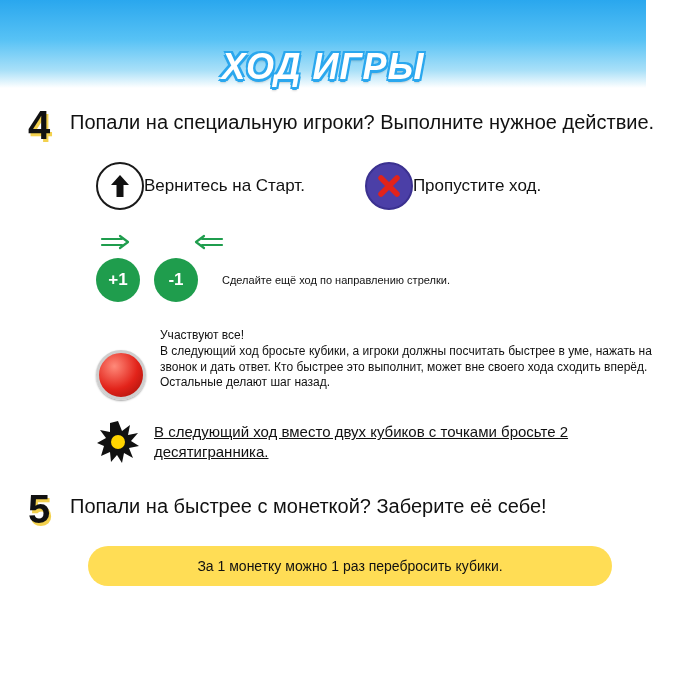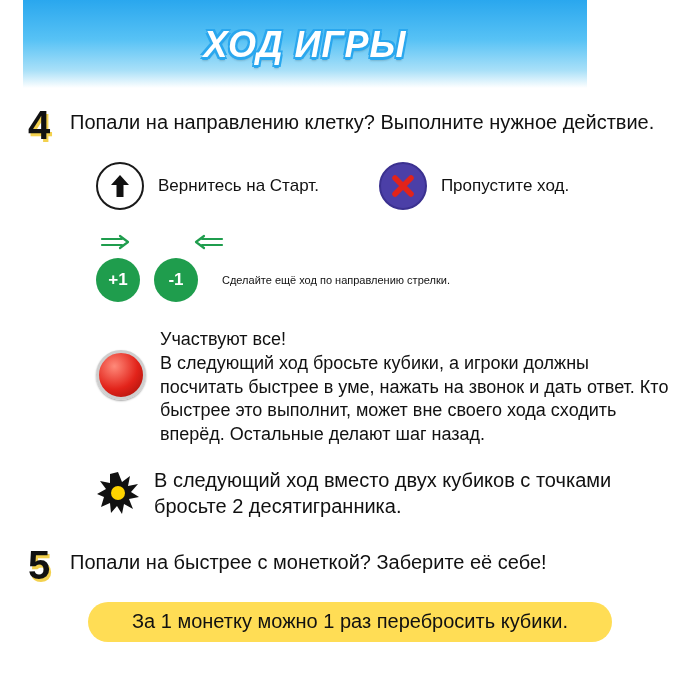--- a/index.html
+++ b/index.html
@@ -16,27 +16,26 @@
   .page {
     position: relative;
     width: 700px;
     height: 700px;
     background: #ffffff;
   }
 
   
   .header {
     position: relative;
-    width: 564px;
+    width: 646px;
     height: 88px;
     background: linear-gradient(to bottom, #2aa7ee 0%, #57c2f5 45%, #a9e0f8 80%, #ffffff 100%);
     display: flex;
-    align-items: flex-start;
-    justify-content: center;
-    margin-left: 23px;
+    align-items: flex-end;
+    justify-content: center;
   }
   .header-title {
     margin-top: 24px;
     font-size: 36px;
     font-weight: bold;
     font-style: italic;
     letter-spacing: 1px;
     color: #ffffff;
     text-shadow:
       -2px -2px 0 #2aa7ee,
@@ -79,21 +78,20 @@
     padding-left: 68px;
   }
 
   .row-a {
     display: flex;
     align-items: center;
   }
   .row-a .cell {
     display: flex;
     align-items: center;
-    gap: 14px;
   }
   .row-a .cell.second {
     margin-left: 60px;
     justify-content: center;
   }
   .row-label {
     font-size: 17px;
     color: #111111;
   }
 
@@ -159,70 +157,71 @@
   .block {
     margin-top: 26px;
     display: flex;
     align-items: flex-start;
     gap: 14px;
   }
   .block .ic {
     margin-top: 22px;
   }
   .block-text {
-    font-size: 18px;
+    font-size: 12px;
     line-height: 1.32;
     color: #111111;
   }
   .block-text .strong {
     display: block;
   }
 
   .block.star {
     margin-top: 20px;
     align-items: center;
   }
   .block.star .ic {
     margin-top: 0;
   }
   .block.star .block-text {
-    font-size: 20px;
+    font-size: 15px;
+    text-decoration: underline;
   }
 
   
   .step5 {
     margin-top: 26px;
   }
   .note {
     margin: 18px auto 0 auto;
     width: 524px;
     height: 40px;
     background: #ffdd55;
     border-radius: 20px;
     display: flex;
     align-items: center;
     justify-content: center;
-    font-size: 20px;
+    font-size: 14px;
     color: #111111;
   }
 </style>
 </head>
 <body>
 
 <div class="page">
 
   <div class="header">
     <div class="header-title">ХОД ИГРЫ</div>
   </div>
 
   <div class="content">
 
     <div class="step">
       <div class="step-num">4</div>
-      <div class="step-text">Попали на направлению клетку? Выполните нужное действие.</div>
+      <div class="step-text">Попали на специальную игроки? Выполните нужное действие.</div>
     </div>
 
     <div class="rows">
 
       <div class="row-a">
         <div class="cell">
           <div class="ic ic-arrow-up">
             <svg width="22" height="26" viewBox="0 0 22 26" aria-hidden="true">
               <path d="M11 2 L20 12 L14.5 12 L14.5 24 L7.5 24 L7.5 12 L2 12 Z" fill="#111111"></path>
             </svg>

